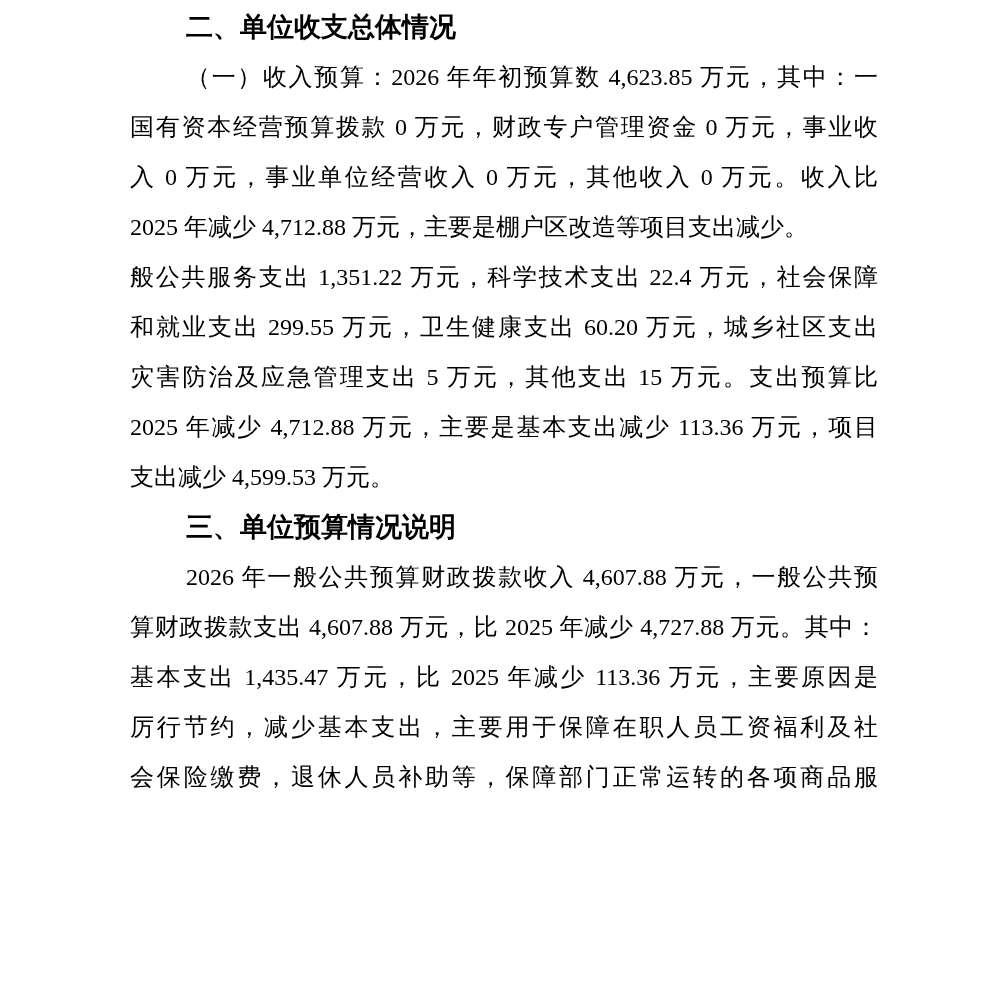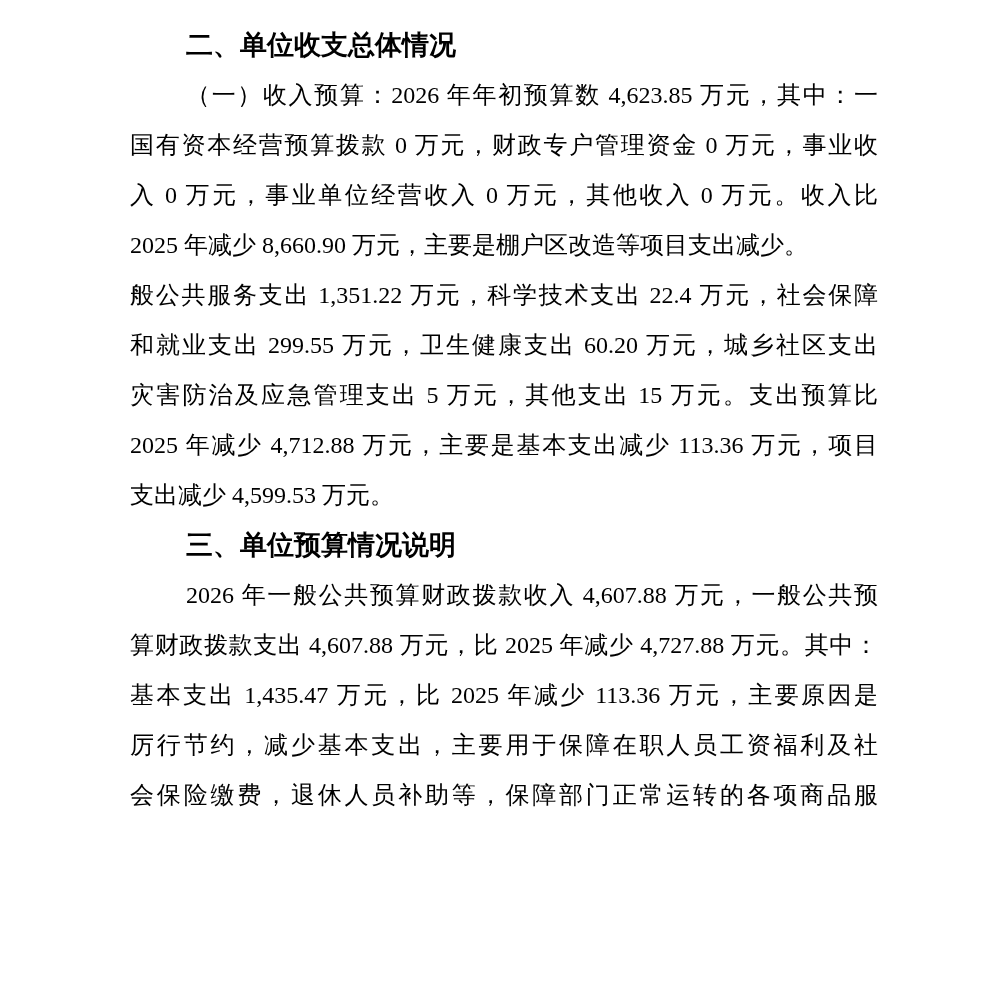--- a/index.html
+++ b/index.html
@@ -7,21 +7,21 @@
     position: relative;
     width: 1000px;
     height: 1003px;
     background: #ffffff;
     color: #000000;
     overflow: hidden;
   }
   .doc {
     position: absolute;
     left: 130px;
-    top: 20px;
+    top: 2px;
     width: 748px;
   }
   .line {
     height: 50px;
     line-height: 50px;
     font-size: 24px;
     font-family: "Liberation Serif", "DejaVu Serif", serif;
     color: #000000;
     overflow: visible;
   }
@@ -43,21 +43,21 @@
 <body>
 
 <div class="page" style="background: rgb(255, 255, 255); color: rgb(0, 0, 0);">
   <div class="doc">
 
     <div class="line h indent">二、单位收支总体情况</div>
 
     <div class="line just indent">（一）收入预算：2026 年年初预算数 4,623.85 万元，其中：一</div>
     <div class="line just">国有资本经营预算拨款 0 万元，财政专户管理资金 0 万元，事业收</div>
     <div class="line just">入 0 万元，事业单位经营收入 0 万元，其他收入 0 万元。收入比</div>
-    <div class="line">2025 年减少 8,660.90 万元，主要是棚户区改造等项目支出减少。</div>
+    <div class="line">2025 年减少 4,712.88 万元，主要是棚户区改造等项目支出减少。</div>
 
     <div class="line just">般公共服务支出 1,351.22 万元，科学技术支出 22.4 万元，社会保障</div>
     <div class="line just">和就业支出 299.55 万元，卫生健康支出 60.20 万元，城乡社区支出</div>
     <div class="line just">灾害防治及应急管理支出 5 万元，其他支出 15 万元。支出预算比</div>
     <div class="line just">2025 年减少 4,712.88 万元，主要是基本支出减少 113.36 万元，项目</div>
     <div class="line">支出减少 4,599.53 万元。</div>
 
     <div class="line h indent">三、单位预算情况说明</div>
 
     <div class="line just indent">2026 年一般公共预算财政拨款收入 4,607.88 万元，一般公共预</div>

